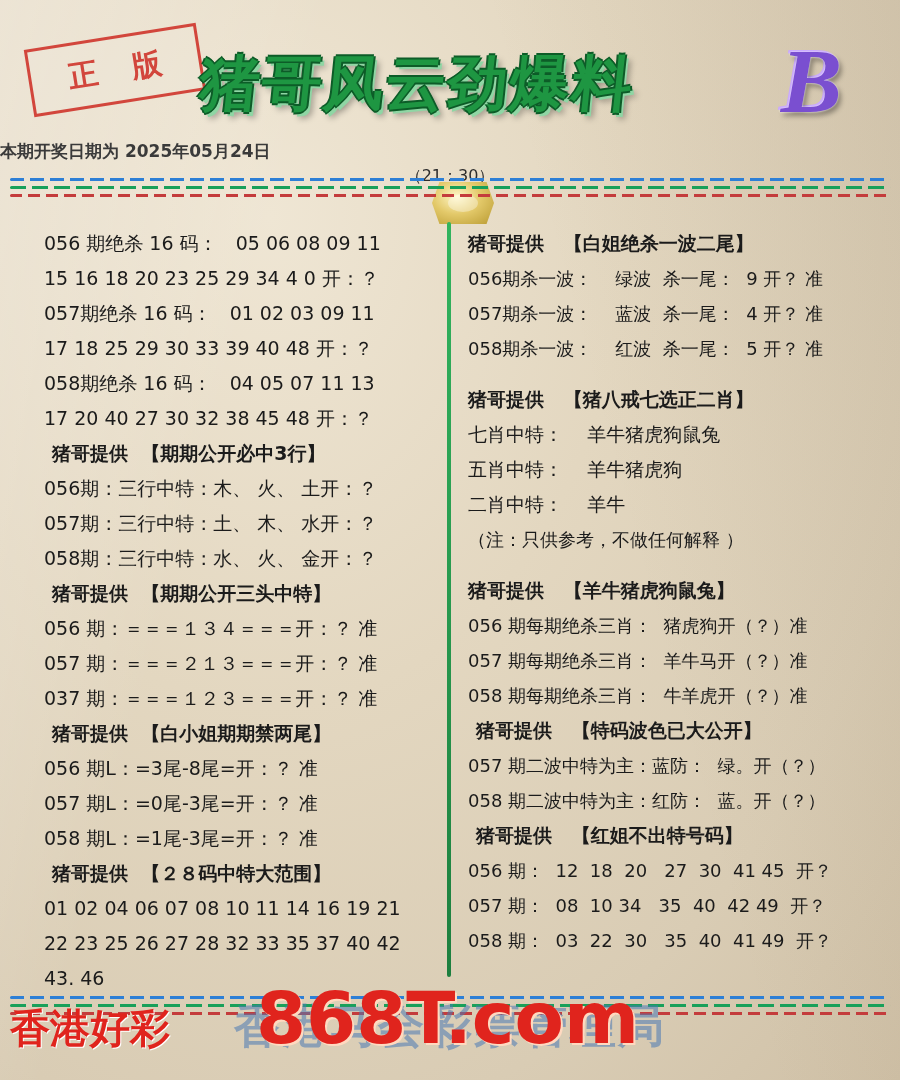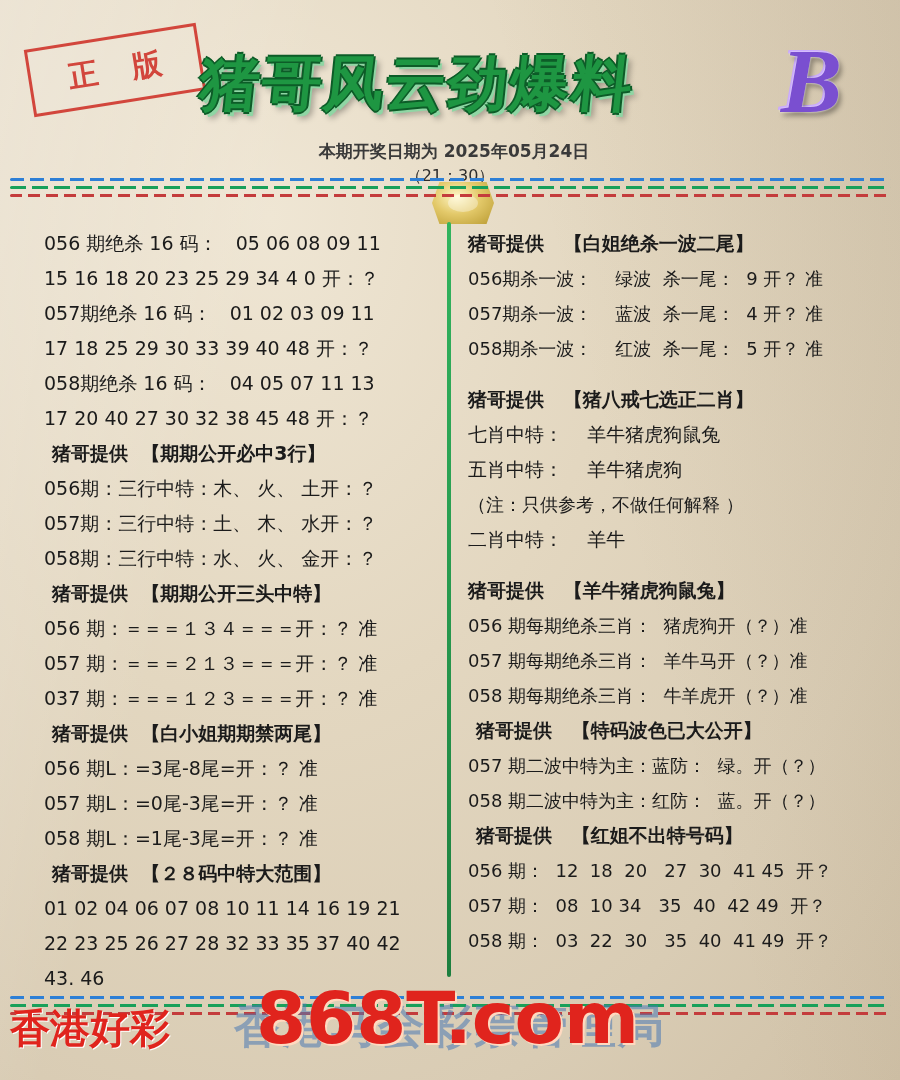--- a/index.html
+++ b/index.html
@@ -44,24 +44,23 @@
     white-space:nowrap;
   }
   .bletter{
     position:absolute;right:58px;top:28px;
     font-size:92px;font-weight:bold;font-style:italic;
     font-family:"Liberation Serif",serif;
     color:#7a4fd0;
     text-shadow:0 0 2px #fff, 3px 4px 5px rgba(0,0,0,0.35), -2px -2px 0 #c9a8ff;
   }
   .draw-date{
-    position:absolute;left:0;right:0;top:140px;text-align:center;
+    position:absolute;left:0;right:0;top:140px;text-align:left;
     font-size:17px;color:#3a3a3a;font-weight:bold;
     font-family:"DejaVu Sans",sans-serif;
-    margin-left:8px;
   }
   .draw-time{
     position:absolute;left:0;right:0;top:166px;text-align:center;
     font-size:16px;color:#2d2d2d;font-family:"DejaVu Sans",sans-serif;
   }
   .medal{
     position:absolute;left:432px;top:182px;width:62px;height:42px;
     background:radial-gradient(ellipse at 40% 35%, #fff7c8 0%, #e3c96a 45%, #b99a31 100%);
     clip-path:polygon(12% 0%,88% 0%,100% 50%,88% 100%,12% 100%,0% 50%);
     box-shadow:0 2px 4px rgba(0,0,0,0.3);
@@ -162,22 +161,22 @@
 
   <div class="col col-right">
     <div class="row hdr">猪哥提供   【白姐绝杀一波二尾】</div>
     <div class="row small">056期杀一波：    绿波  杀一尾：  9 开？ 准</div>
     <div class="row small">057期杀一波：    蓝波  杀一尾：  4 开？ 准</div>
     <div class="row small">058期杀一波：    红波  杀一尾：  5 开？ 准</div>
     <div class="sp"></div>
     <div class="row hdr">猪哥提供   【猪八戒七选正二肖】</div>
     <div class="row">七肖中特：    羊牛猪虎狗鼠兔</div>
     <div class="row">五肖中特：    羊牛猪虎狗</div>
+    <div class="row">二肖中特：    羊牛</div>
     <div class="row small">（注：只供参考，不做任何解释 ）</div>
-    <div class="row">二肖中特：    羊牛</div>
     <div class="sp"></div>
     <div class="row hdr">猪哥提供   【羊牛猪虎狗鼠兔】</div>
     <div class="row small">056 期每期绝杀三肖：  猪虎狗开（？）准</div>
     <div class="row small">057 期每期绝杀三肖：  羊牛马开（？）准</div>
     <div class="row small">058 期每期绝杀三肖：  牛羊虎开（？）准</div>
     <div class="row hdr ind">猪哥提供   【特码波色已大公开】</div>
     <div class="row small">057 期二波中特为主：蓝防：  绿。开（？）</div>
     <div class="row small">058 期二波中特为主：红防：  蓝。开（？）</div>
     <div class="row hdr ind">猪哥提供   【红姐不出特号码】</div>
     <div class="row small">056 期：  12  18  20   27  30  41 45  开？</div>

